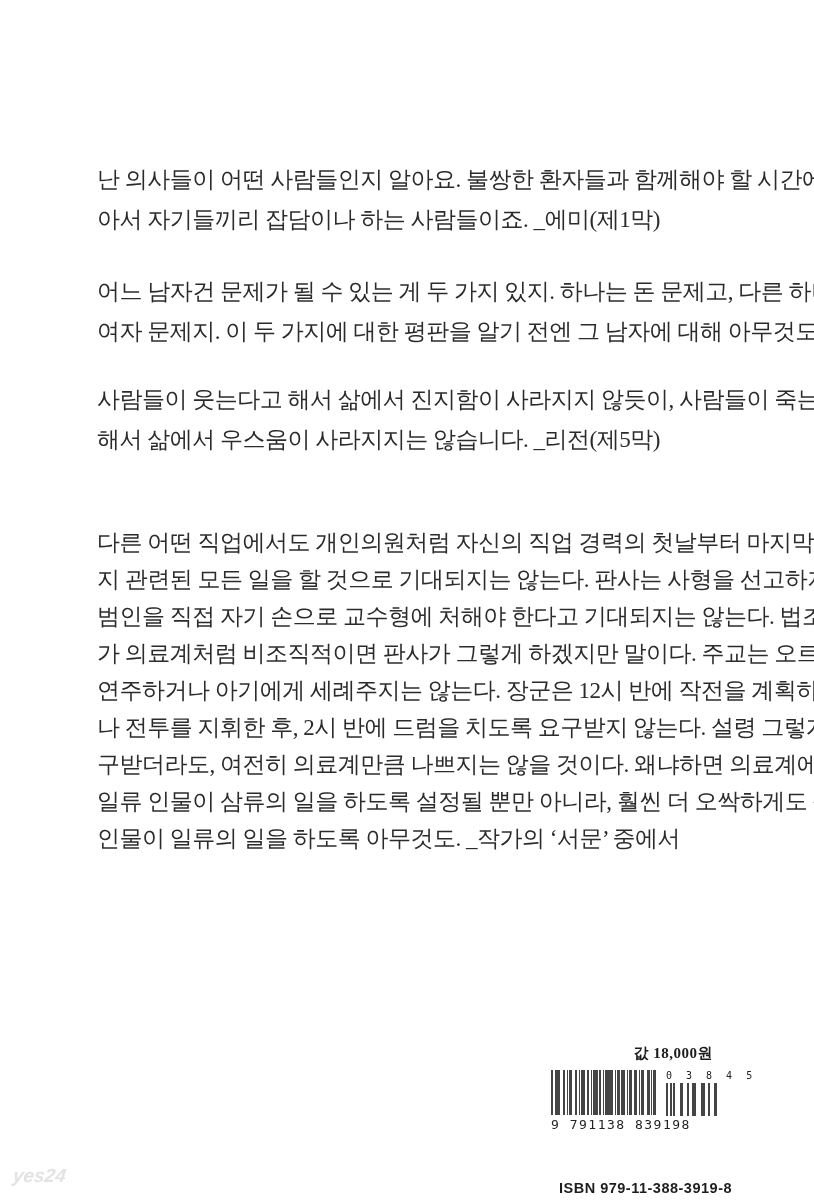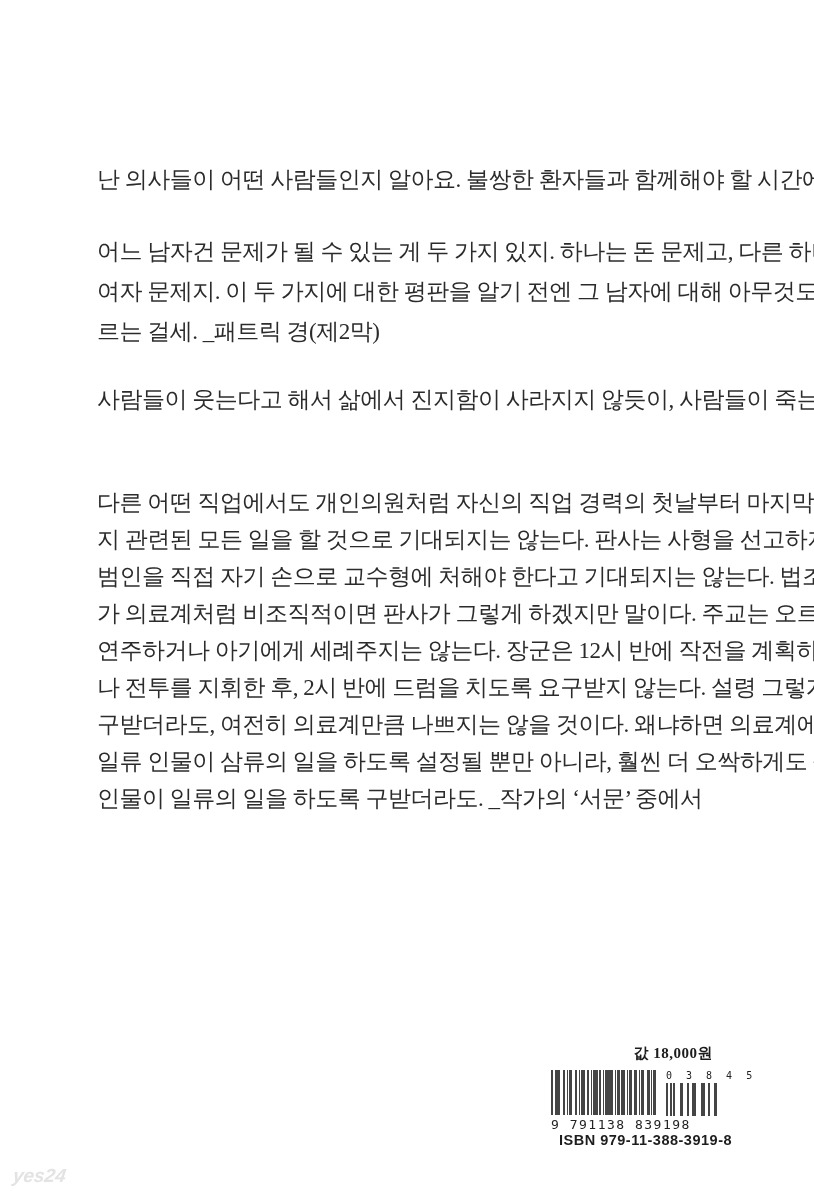--- a/index.html
+++ b/index.html
@@ -78,21 +78,21 @@
     height: 33px;
     margin-top: 2px;
     background-color: #ffffff;
     background-image:
       repeating-linear-gradient(90deg, #454545 0 2px, rgba(0,0,0,0) 2px 7px),
       repeating-linear-gradient(90deg, rgba(0,0,0,0) 0 4px, #454545 4px 6px, rgba(0,0,0,0) 6px 11px);
   }
   .isbn-label {
     position: absolute;
     left: 559px;
-    top: 1132px;
+    top: 1180px;
     font-family: "Liberation Sans", "DejaVu Sans", sans-serif;
     font-size: 14.5px;
     font-weight: 600;
     color: #1d1d1d;
     letter-spacing: 0.5px;
   }
   .watermark {
     position: absolute;
     left: 13px;
     top: 1165px;
@@ -107,42 +107,43 @@
 </style>
 </head>
 <body>
 
 <div class="page">
 
   <div class="quotes">
 
     <div class="para p1">
       <div class="line">난 의사들이 어떤 사람들인지 알아요. 불쌍한 환자들과 함께해야 할 시간에, 앉</div>
+      <div class="line">아서 자기들끼리 잡담이나 하는 사람들이죠. _에미(제1막)</div>
     </div>
 
     <div class="para p2">
       <div class="line">어느 남자건 문제가 될 수 있는 게 두 가지 있지. 하나는 돈 문제고, 다른 하나는</div>
       <div class="line">여자 문제지. 이 두 가지에 대한 평판을 알기 전엔 그 남자에 대해 아무것도 모</div>
-      <div class="line">르는 걸세. _패트릭 경(제2막)</div>
     </div>
 
     <div class="para p3">
       <div class="line">사람들이 웃는다고 해서 삶에서 진지함이 사라지지 않듯이, 사람들이 죽는다고</div>
+      <div class="line">해서 삶에서 우스움이 사라지지는 않습니다. _리전(제5막)</div>
     </div>
 
     <div class="para excerpt">
       <div class="line">다른 어떤 직업에서도 개인의원처럼 자신의 직업 경력의 첫날부터 마지막 날까</div>
       <div class="line">지 관련된 모든 일을 할 것으로 기대되지는 않는다. 판사는 사형을 선고하지만</div>
       <div class="line">범인을 직접 자기 손으로 교수형에 처해야 한다고 기대되지는 않는다. 법조계</div>
       <div class="line">가 의료계처럼 비조직적이면 판사가 그렇게 하겠지만 말이다. 주교는 오르간을</div>
       <div class="line">연주하거나 아기에게 세례주지는 않는다. 장군은 12시 반에 작전을 계획하거</div>
       <div class="line">나 전투를 지휘한 후, 2시 반에 드럼을 치도록 요구받지 않는다. 설령 그렇게 요</div>
       <div class="line">구받더라도, 여전히 의료계만큼 나쁘지는 않을 것이다. 왜냐하면 의료계에서는</div>
       <div class="line">일류 인물이 삼류의 일을 하도록 설정될 뿐만 아니라, 훨씬 더 오싹하게도 삼류</div>
-      <div class="line">인물이 일류의 일을 하도록 구받더라도. _작가의 ‘서문’ 중에서</div>
+      <div class="line">인물이 일류의 일을 하도록 아무것도. _작가의 ‘서문’ 중에서</div>
     </div>
 
   </div>
 
   <div class="footer-price">값 18,000원</div>
 
   <div class="barcode-block">
     <div class="barcode-main">
       <div class="barcode-bars"></div>
       <div class="barcode-digits">9 791138 839198</div>

